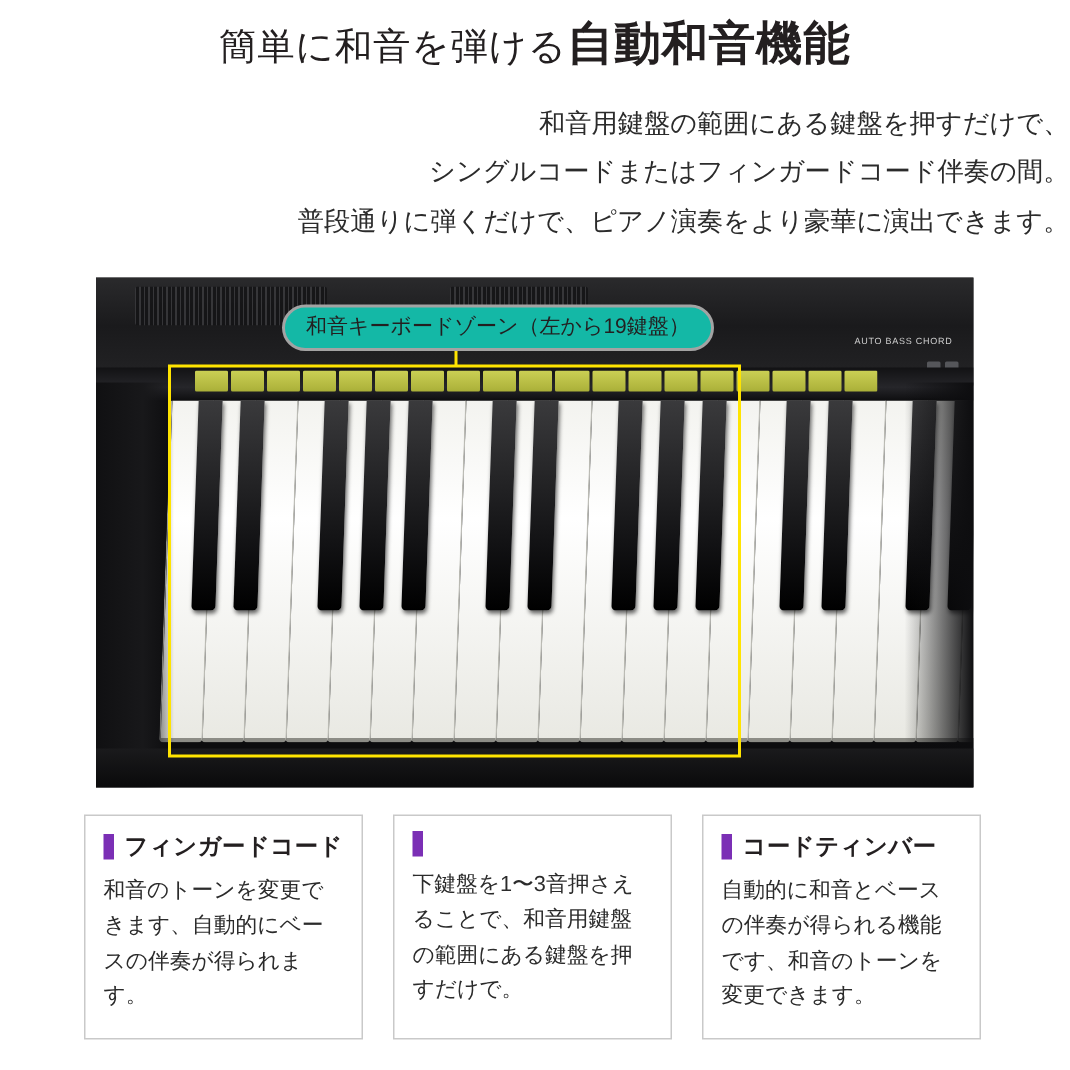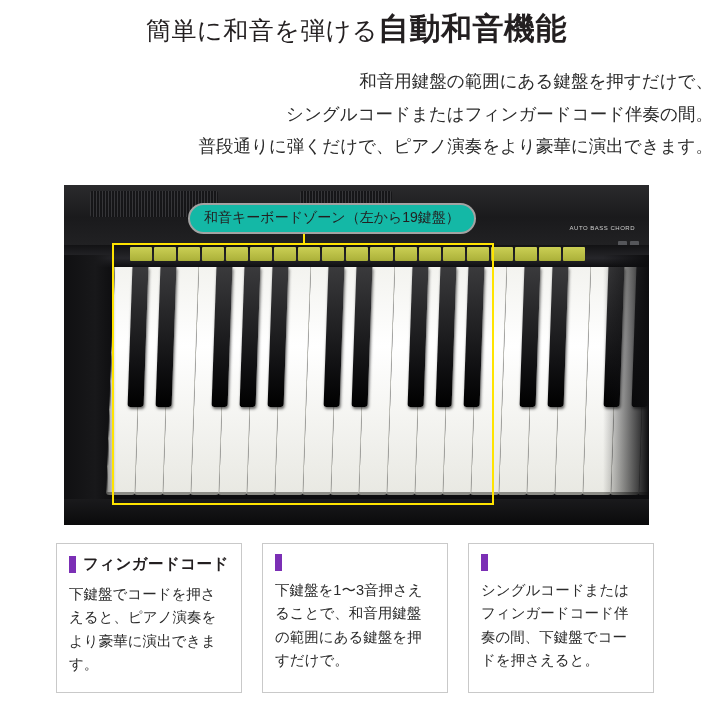--- a/index.html
+++ b/index.html
@@ -340,31 +340,32 @@
   <div class="zone-box"></div>
   <div class="zone-stem"></div>
   <div class="zone-label">和音キーボードゾーン（左から19鍵盤）</div>
 
   <div class="cards">
     <div class="card">
       <div class="card-title">
         <span class="bullet"></span>
         <span>フィンガードコード</span>
       </div>
-      <div class="card-body">下鍵盤でコードを押さえると、ピアノ演奏をより豪華に演出できます。</div>
+      <div class="card-body">和音のトーンを変更できます、自動的にベースの伴奏が得られます。</div>
     </div>
 
     <div class="card">
       <div class="card-title">
         <span class="bullet"></span>
       </div>
       <div class="card-body">下鍵盤を1〜3音押さえることで、和音用鍵盤の範囲にある鍵盤を押すだけで。</div>
     </div>
 
     <div class="card">
       <div class="card-title">
         <span class="bullet"></span>
+        <span>コードティンバー</span>
       </div>
-      <div class="card-body">シングルコードまたはフィンガードコード伴奏の間、下鍵盤でコードを押さえると。</div>
+      <div class="card-body">自動的に和音とベースの伴奏が得られる機能です、和音のトーンを変更できます。</div>
     </div>
   </div>
 
 </div>
 
 </body></html>

